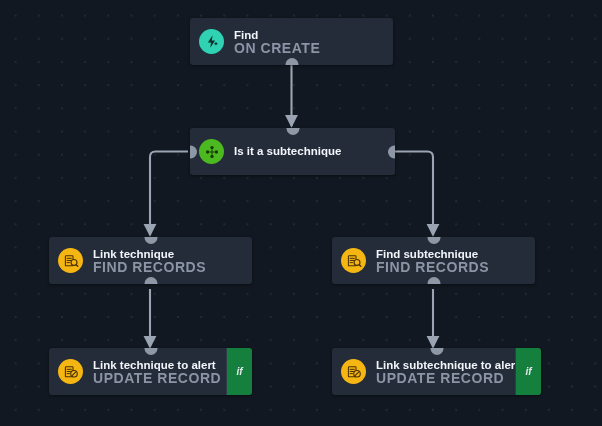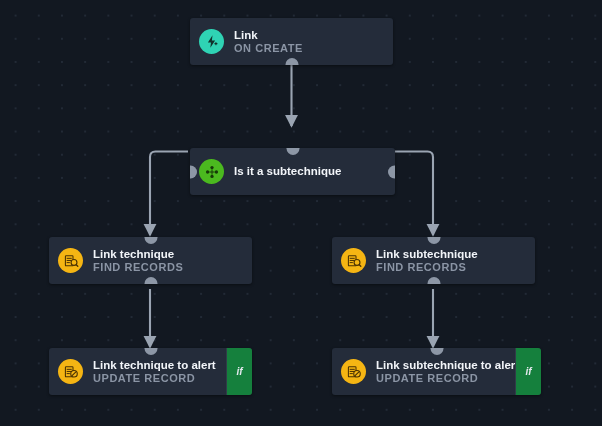--- a/index.html
+++ b/index.html
@@ -70,21 +70,21 @@
 
   .node-title {
     font-size: 11.5px;
     font-weight: bold;
     color: #f2f5f9;
     line-height: 13px;
     white-space: nowrap;
   }
 
   .node-sub {
-    font-size: 11px;
+    font-size: 14px;
     font-weight: bold;
     color: #8b95a5;
     letter-spacing: 0.55px;
     line-height: 12px;
     white-space: nowrap;
     text-transform: uppercase;
   }
 
   
   .node-cond {
@@ -157,28 +157,28 @@
 
   <div class="node" style="left:190px; top:18px; width:203px;">
     <div class="node-body">
       <div class="node-icon" style="background:#2fd3b4;">
         <svg width="15" height="15" viewBox="0 0 24 24" aria-hidden="true">
           <path d="M13.6 2 L6.2 13.4 H11.2 L10.1 22 L17.8 10.2 H12.6 Z" fill="#11322c"></path>
           <path d="M17.4 15.4 h3.4 M19.1 13.7 v3.4" stroke="#11322c" stroke-width="1.7" stroke-linecap="round"></path>
         </svg>
       </div>
       <div class="node-text">
-        <div class="node-title">Link</div>
+        <div class="node-title">Find</div>
         <div class="node-sub">ON CREATE</div>
       </div>
     </div>
     <div class="port bottom"></div>
   </div>
 
-  <div class="node" style="left:190px; top:128px; width:205px;margin-top:20px;">
+  <div class="node" style="left:190px; top:128px; width:205px;">
     <div class="node-body">
       <div class="node-icon" style="background:#4bb91f;">
         <svg width="16" height="16" viewBox="0 0 24 24" aria-hidden="true">
           <g stroke="#163a08" stroke-width="1.5" stroke-linecap="round">
             <path d="M12 8.6 V15.4"></path>
             <path d="M8.6 12 H15.4"></path>
           </g>
           <circle cx="12" cy="5.4" r="2.5" fill="#163a08"></circle>
           <circle cx="12" cy="18.6" r="2.5" fill="#163a08"></circle>
           <circle cx="5.4" cy="12" r="2.5" fill="#163a08"></circle>
@@ -225,21 +225,21 @@
           <g stroke="#4a3203" stroke-width="1.5" stroke-linecap="round">
             <path d="M6.1 8 h6.4"></path>
             <path d="M6.1 11.2 h6.4"></path>
             <path d="M6.1 14.4 h3.6"></path>
           </g>
           <circle cx="16.5" cy="14.2" r="4.4" fill="#f5b513" stroke="#4a3203" stroke-width="1.7"></circle>
           <path d="M19.8 17.6 L22.2 20" stroke="#4a3203" stroke-width="2" stroke-linecap="round"></path>
         </svg>
       </div>
       <div class="node-text">
-        <div class="node-title">Link subtechnique</div>
+        <div class="node-title">Find subtechnique</div>
         <div class="node-sub">FIND RECORDS</div>
       </div>
     </div>
     <div class="port top"></div>
     <div class="port bottom"></div>
   </div>
 
   <div class="node" style="left:49px; top:348px; width:203px;">
     <div class="node-body">
       <div class="node-icon" style="background:#f5b513;">

